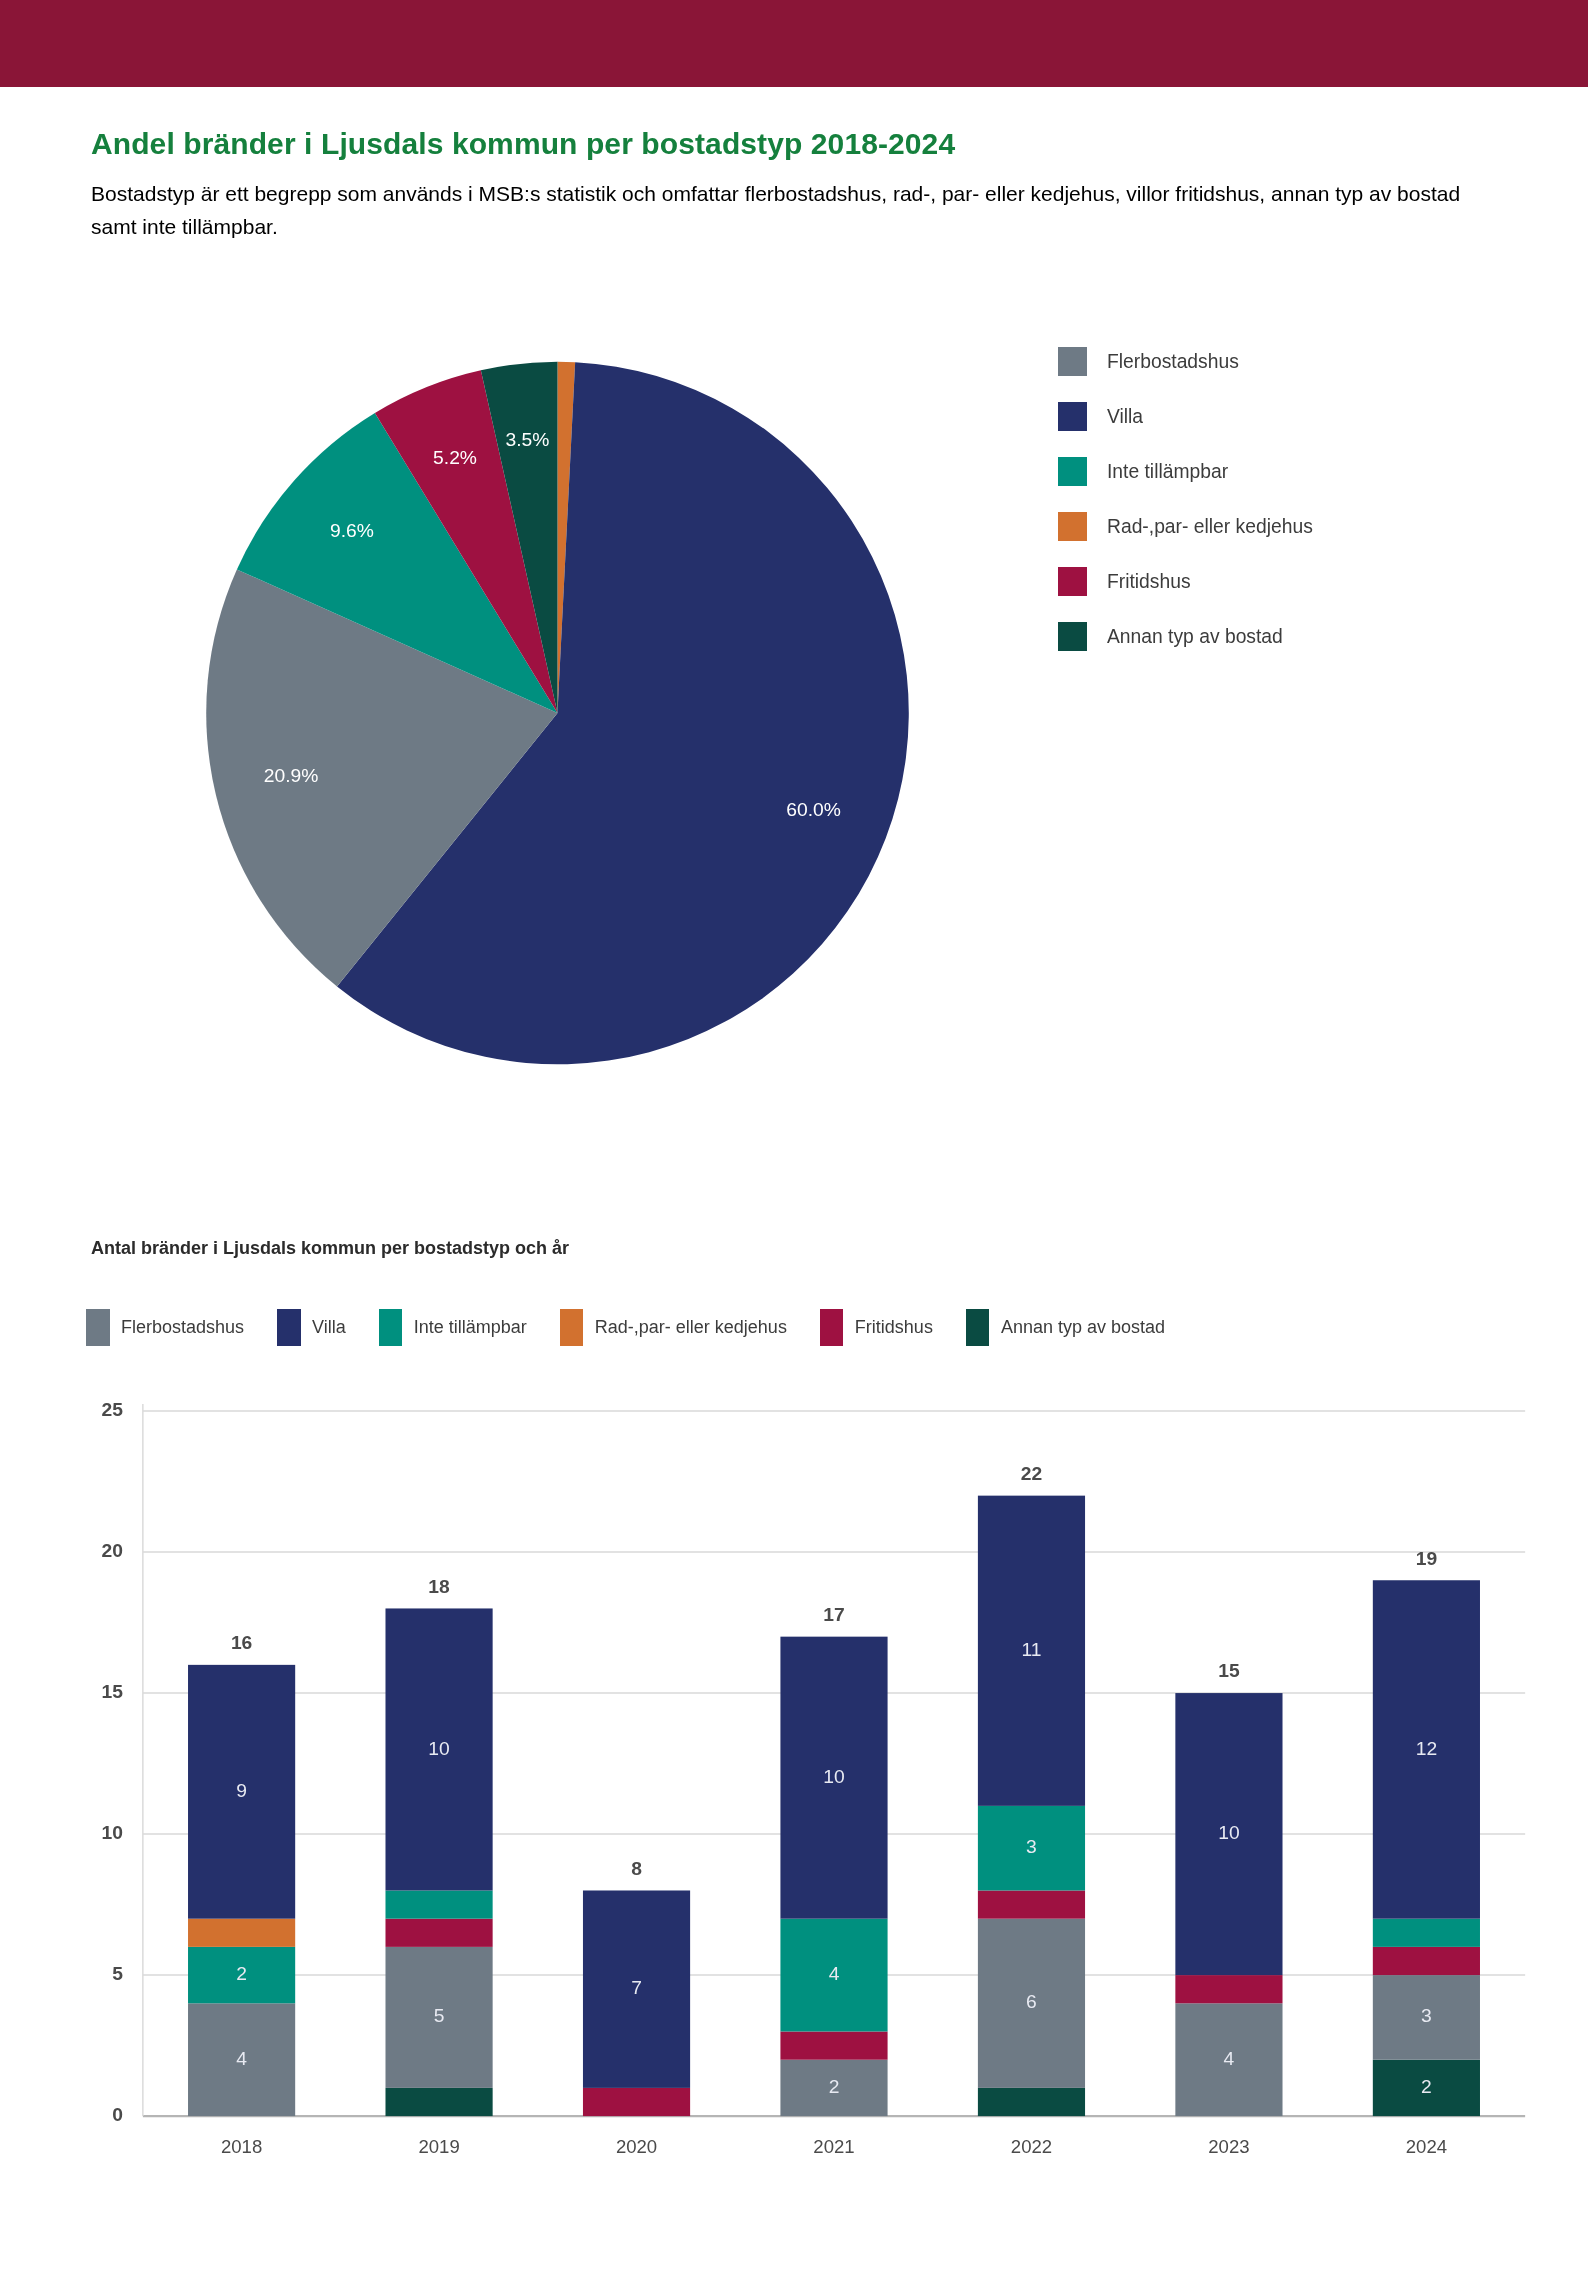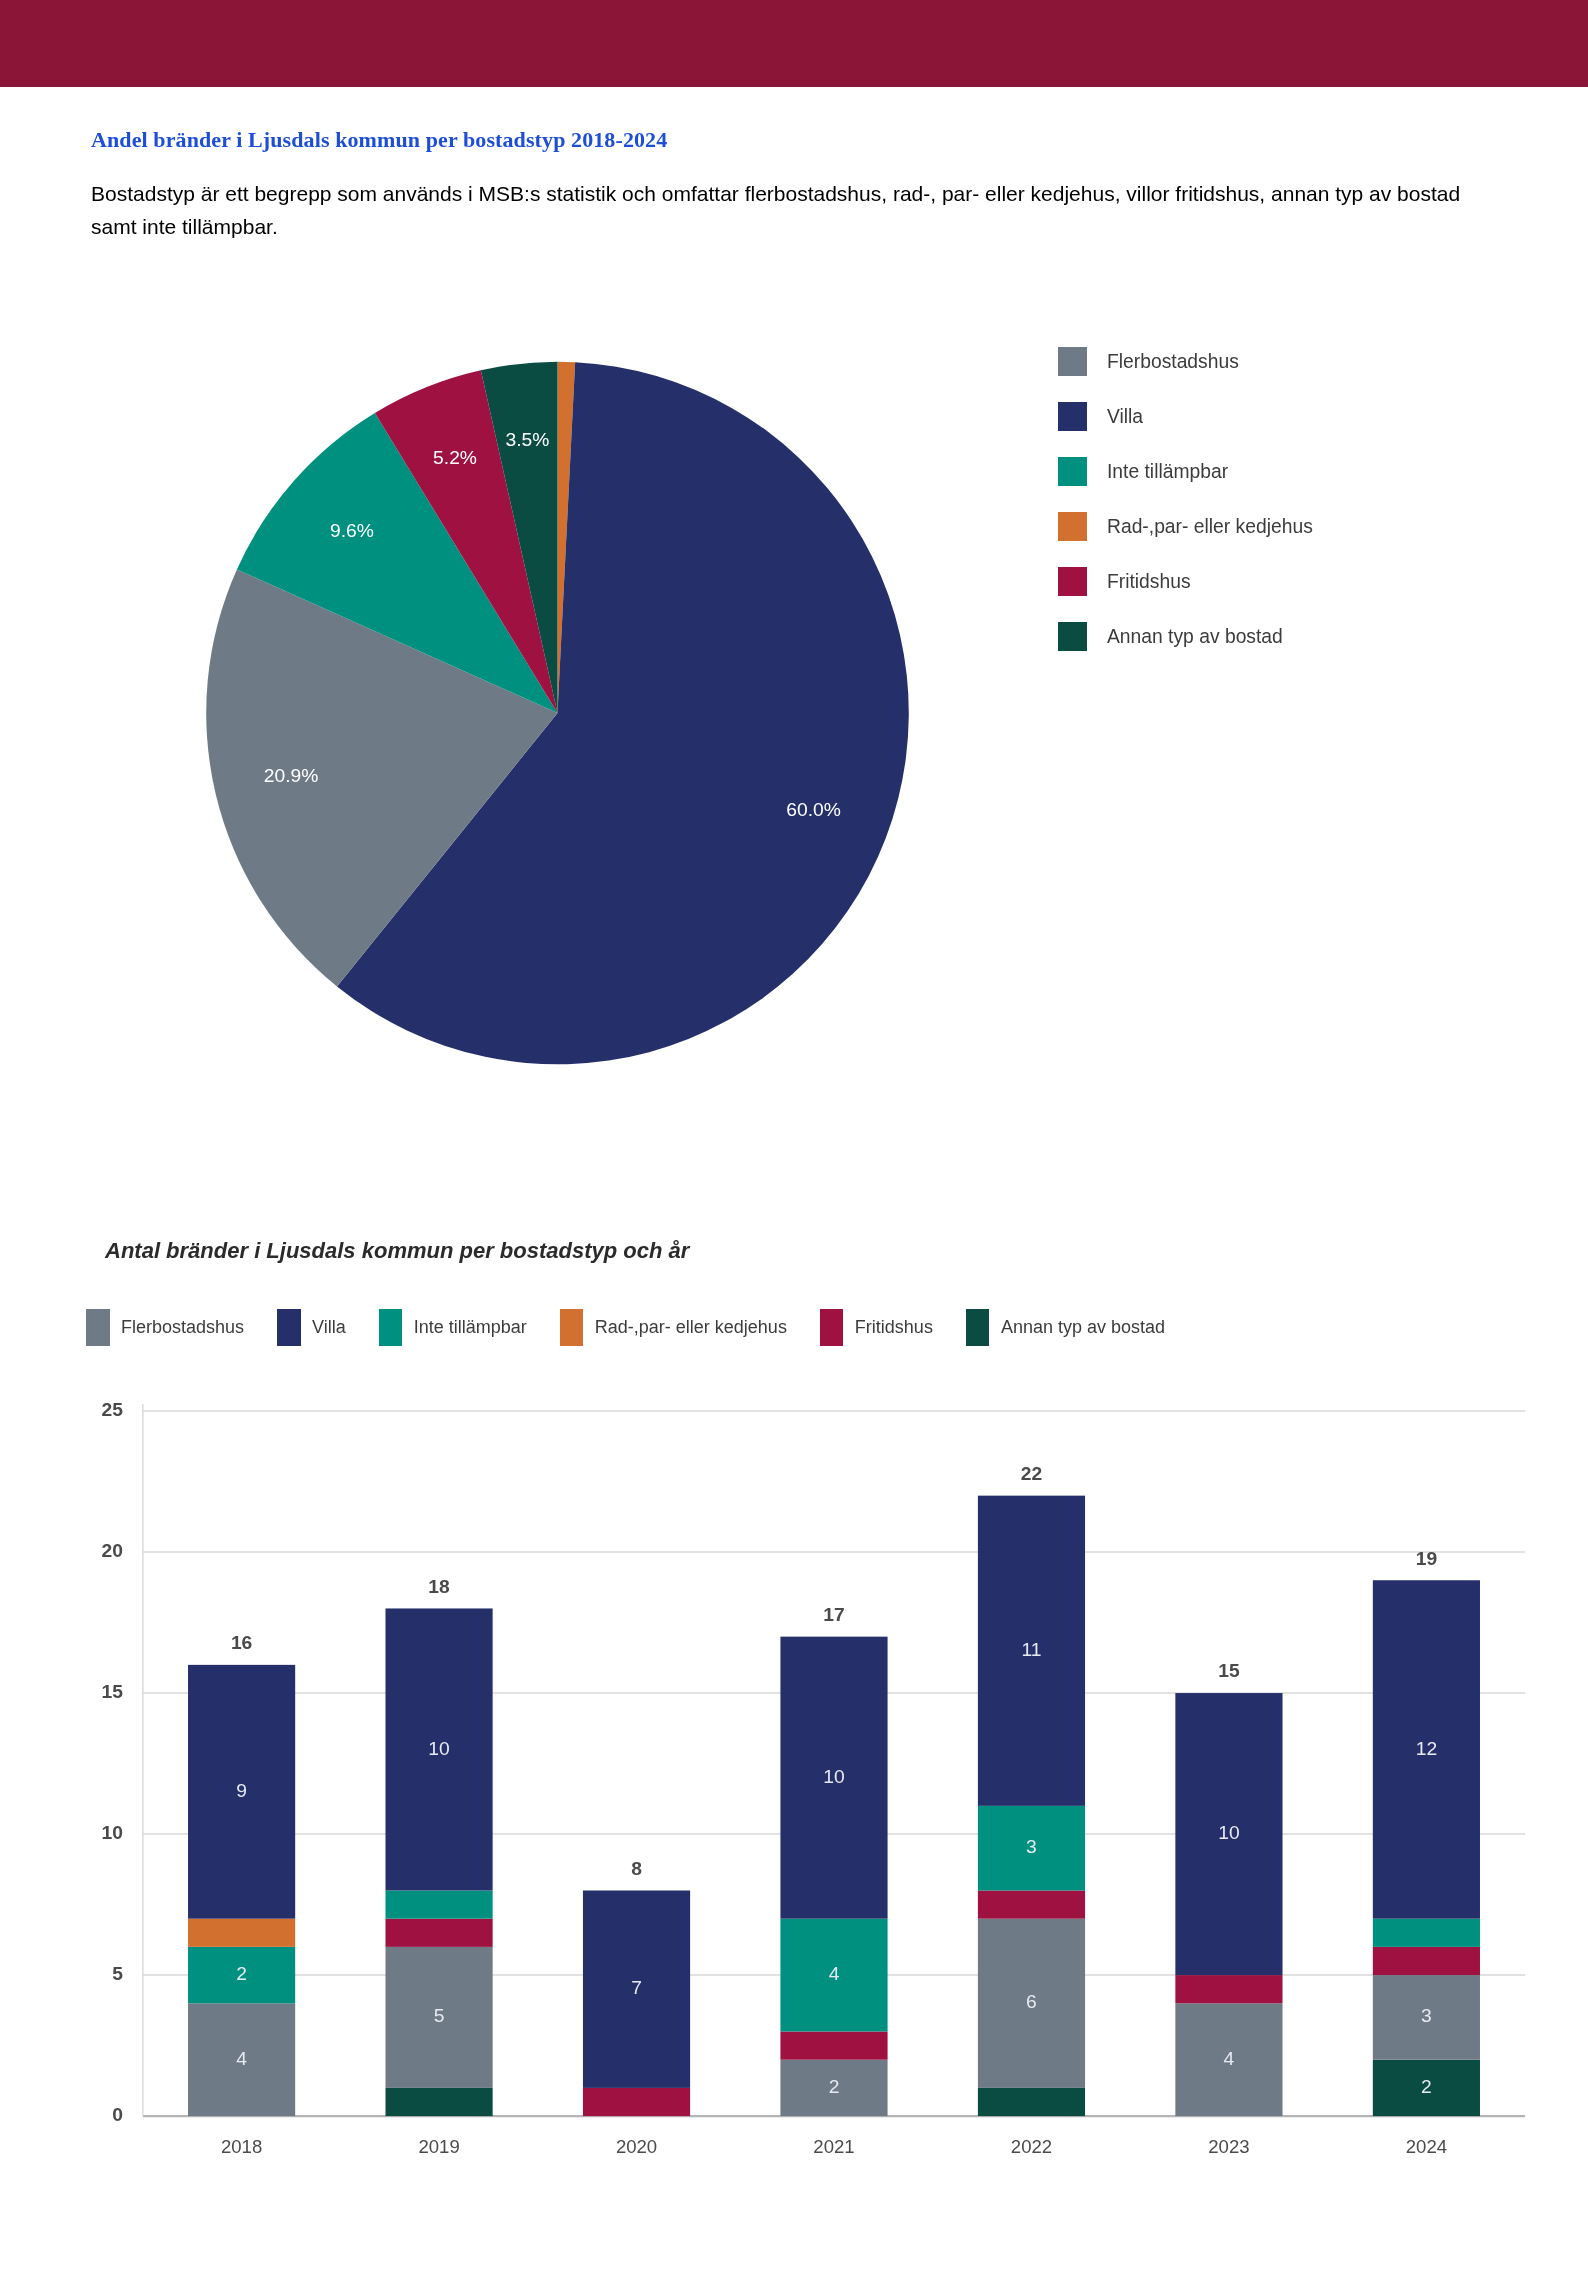--- a/index.html
+++ b/index.html
@@ -11,21 +11,21 @@
     -webkit-font-smoothing:antialiased;
   }
   .page{position:relative;width:1588px;height:2295px;overflow:hidden;background:#fff;}
 
   
   .header-band{position:absolute;left:0;top:0;width:1588px;height:87px;}
 
   
   .pie-title{
     position:absolute;left:91px;top:127px;width:1357px;
-    font-size:22px;font-weight:bold;color:#1d4ed8;letter-spacing:0.1px;font-family:Liberation Serif, serif;
+    font-size:30px;font-weight:bold;color:#15803d;letter-spacing:0.1px;
   }
   .pie-subtitle{
     position:absolute;left:91px;top:177px;width:1415px;
     font-size:21px;line-height:33px;font-weight:400;color:#000000;
   }
 
   
   .pie-wrap{position:absolute;left:193px;top:356px;width:729px;height:714px;}
   .pie-svg{display:block;width:729px;height:714px;}
   .pie-label{
@@ -34,22 +34,22 @@
   }
 
   
   .pie-legend{position:absolute;left:1058px;top:346px;width:443px;}
   .pl-row{display:flex;align-items:center;height:31px;margin-bottom:24px;}
   .pl-swatch{width:29px;height:29px;flex:0 0 29px;}
   .pl-label{margin-left:20px;font-size:19.3px;color:#3c3c3c;white-space:nowrap;}
 
   
   .bar-title{
-    position:absolute;left:105px;top:1238px;width:1357px;
-    font-size:22px;font-weight:bold;color:#2b2b2b;font-style:italic;
+    position:absolute;left:91px;top:1238px;width:1357px;
+    font-size:18px;font-weight:bold;color:#2b2b2b;
   }
   .bar-legend{position:absolute;left:86px;top:1309px;display:flex;align-items:center;}
   .bl-item{display:flex;align-items:center;margin-right:33px;}
   .bl-swatch{width:23.6px;height:37px;flex:0 0 23.6px;}
   .bl-label{margin-left:11.4px;font-size:18px;color:#3c3c3c;white-space:nowrap;}
 
   .bar-chart{position:absolute;left:0px;top:1386px;width:1588px;height:843px;}
   .bc-svg{display:block;width:1588px;height:843px;}
   .ytick{fill:#4a4a4a;font-family:"Liberation Sans",sans-serif;font-size:27px;font-weight:bold;text-anchor:end;dominant-baseline:middle;}
   .xtick{fill:#4a4a4a;font-family:"Liberation Sans",sans-serif;font-size:26px;text-anchor:middle;}

